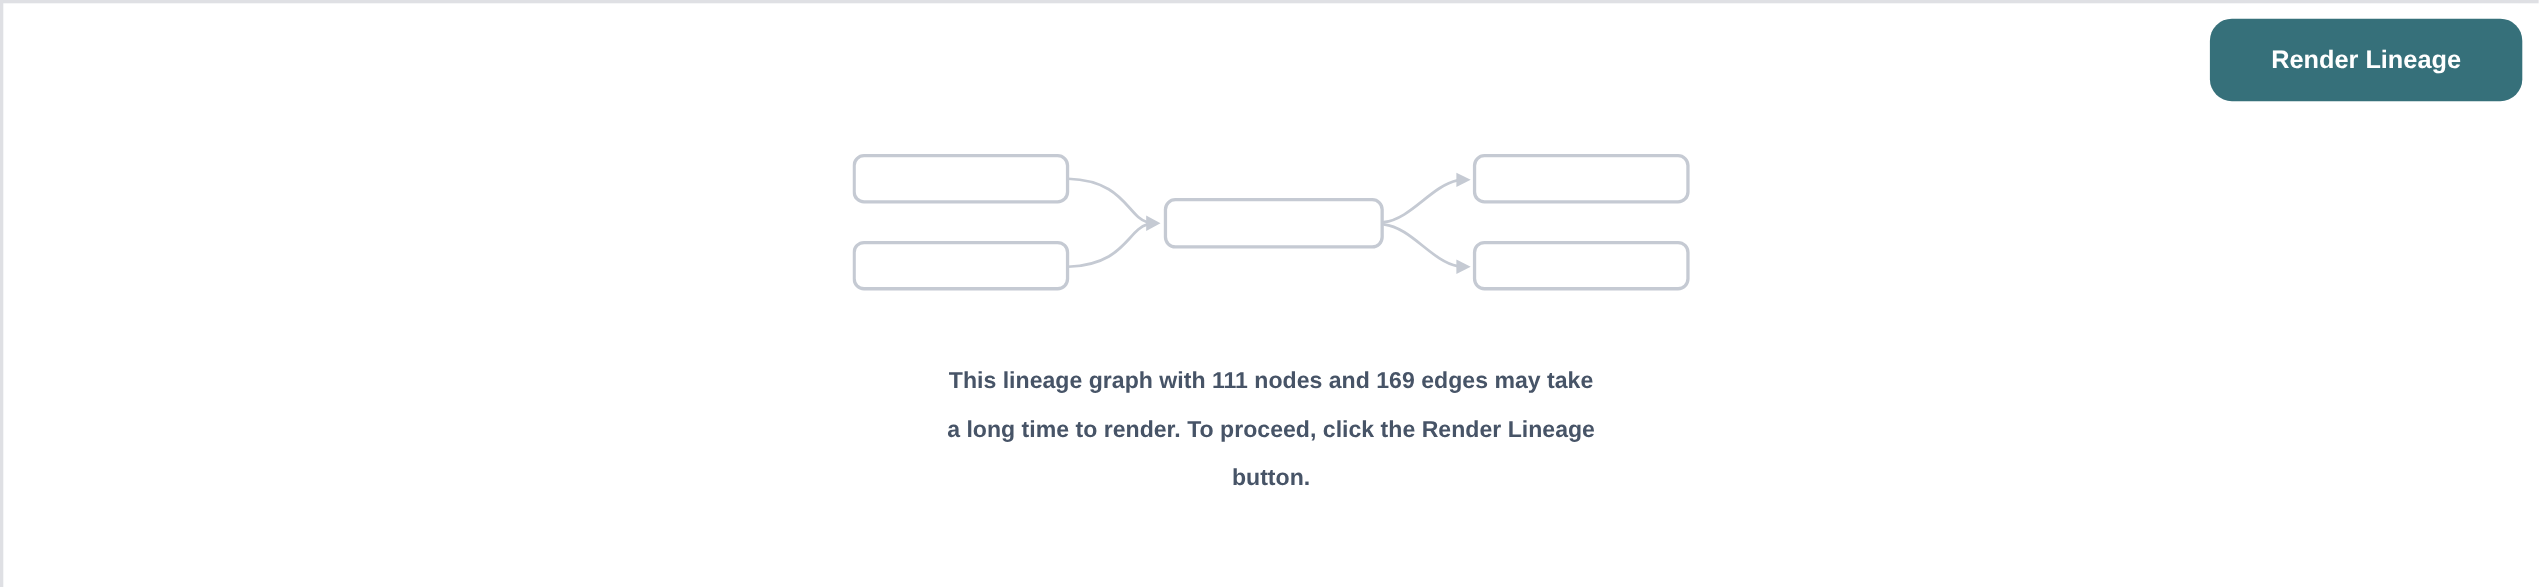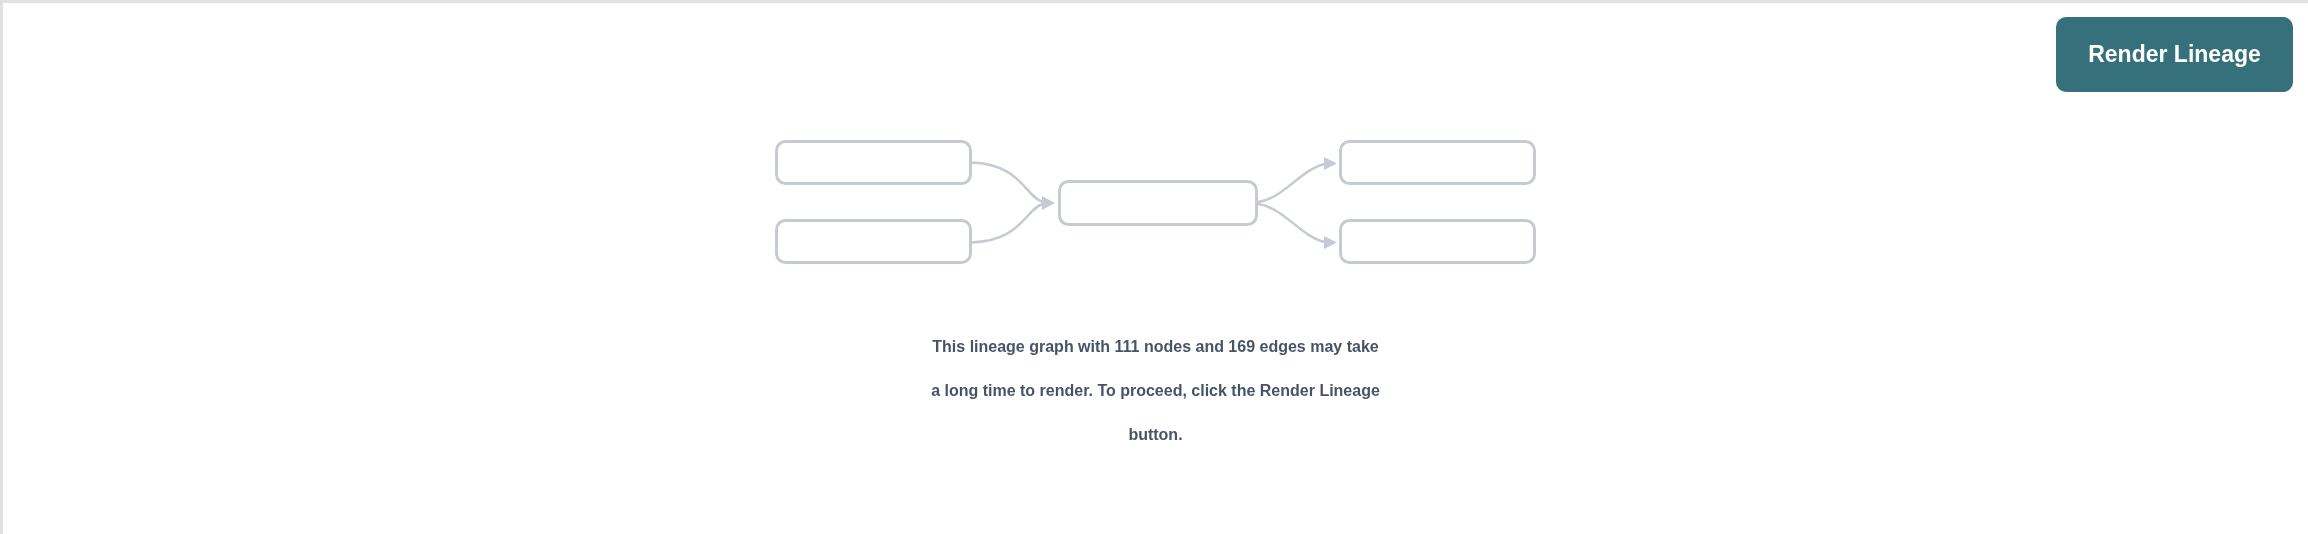--- a/index.html
+++ b/index.html
@@ -22,26 +22,26 @@
     width: 2308px;
     height: 534px;
     background: #ffffff;
     border-top: 3px solid var(--panel-border);
     border-left: 3px solid var(--panel-border);
   }
   .render-btn {
     position: absolute;
     top: 14px;
     right: 15px;
-    width: 237px;
+    width: 284px;
     height: 75px;
     background: var(--button-bg);
     color: var(--button-text);
     border: none;
-    border-radius: 10px;
+    border-radius: 20px;
     font-family: "Liberation Sans", "DejaVu Sans", sans-serif;
     font-size: 23px;
     font-weight: 700;
     cursor: pointer;
     display: flex;
     align-items: center;
     justify-content: center;
   }
   .graph-wrap {
     position: absolute;
@@ -68,21 +68,21 @@
     stroke: none;
   }
   .message {
     position: absolute;
     top: 322px;
     left: 50%;
     transform: translateX(-50%);
     width: 900px;
     text-align: center;
     color: var(--message-text);
-    font-size: 16px;
+    font-size: 21px;
     font-weight: 700;
     line-height: 44px;
     white-space: pre-line;
   }
 </style>
 </head>
 <body>
 
 <div class="panel">
 

